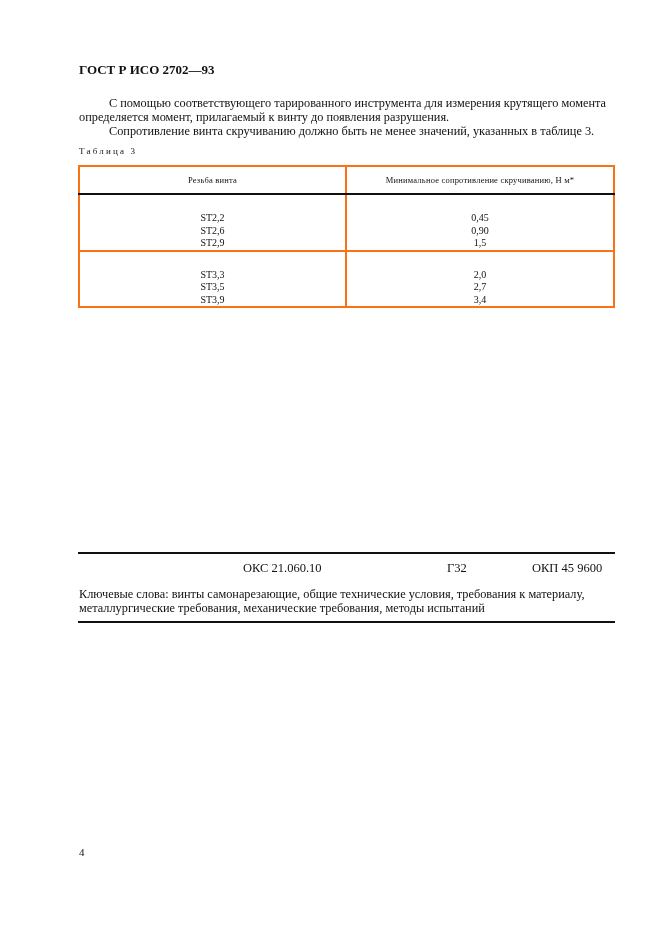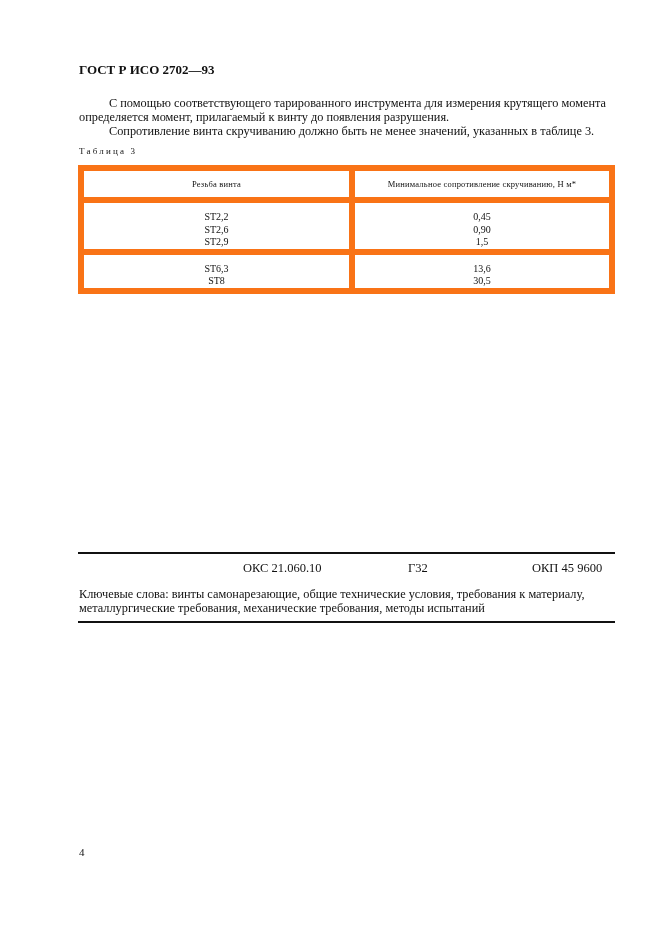--- a/index.html
+++ b/index.html
@@ -7,34 +7,34 @@
          font-family: "Liberation Serif", "DejaVu Serif", serif; color: #111; }
   .abs { position: absolute; }
   .header { left: 79px; top: 62px; font-weight: bold; font-size: 13px; letter-spacing: 0px; }
   .para { left: 79px; width: 536px; font-size: 12.3px; line-height: 14px; }
   .p1 { top: 96px; font-family: Liberation Serif, serif; }
   .p2 { top: 124px; }
   .indent { text-indent: 30px; }
   .tlabel { left: 79px; top: 146px; font-size: 9px; letter-spacing: 2.2px; }
   table.t3 { position: absolute; left: 78px; top: 165px; width: 537px;
              border-collapse: collapse; font-size: 10px; }
-  table.t3 td, table.t3 th { border: 6px solid #f97316; padding: 0; text-align: center; vertical-align: top; }
+  table.t3 td, table.t3 th { border: 2px solid #f97316; padding: 0; text-align: center; vertical-align: top; }
   table.t3 th { font-weight: normal; font-size: 8.5px; height: 26px; vertical-align: middle; letter-spacing: 0.2px; }
   table.t3 thead tr th { border-bottom: 2.5px solid #111; }
   .col1 { width: 265px; }
-  .cell-lines { padding-top: 8px; line-height: 12.5px; }
+  .cell-lines { padding-top: 17px; line-height: 12.5px; }
   .grp td { height: 38px; }
   .grp.last td { height: 27px; }
   td.note { text-align: left !important; font-size: 8.5px; padding: 4px 0 4px 8px !important; letter-spacing: 0.2px; height: 12px; }
   .rule { left: 78px; width: 537px; height: 1.5px; background: #111; }
   .r1 { top: 552px; }
   .r2 { top: 621px; }
   .classif { top: 561px; font-size: 12.5px; }
   .okc { left: 243px; }
-  .g32 { left: 408px; }
+  .g32 { left: 447px; }
   .okp { left: 532px; }
   .kw { left: 79px; top: 587px; width: 536px; font-size: 12.3px; line-height: 14px; }
   .pagenum { left: 79px; top: 846px; font-size: 11px; }
 </style>
 </head>
 <body>
 
 <div class="abs header">ГОСТ Р ИСО 2702—93</div>
 
 <div class="abs para p1 indent">С помощью соответствующего тарированного инструмента для измерения крутящего момента определяется момент, прилагаемый к винту до появления разрушения.</div>
@@ -59,31 +59,33 @@
       </div>
         </td>
       <td>
           <div class="cell-lines">
         <div>0,45</div>
         <div>0,90</div>
         <div>1,5</div>
       </div>
         </td>
     </tr>
-    <tr class="grp last">
+    <tr class="grp">
       <td>
           <div class="cell-lines">
-        <div>ST6,3</div>
-        <div>ST8</div>
+        <div>ST3,3</div>
+        <div>ST3,5</div>
+        <div>ST3,9</div>
       </div>
         </td>
       <td>
           <div class="cell-lines">
-        <div>13,6</div>
-        <div>30,5</div>
+        <div>2,0</div>
+        <div>2,7</div>
+        <div>3,4</div>
       </div>
         </td>
     </tr>
   </tbody>
 </table>
 
 <div class="abs rule r1"></div>
 <div class="abs classif okc">ОКС 21.060.10</div>
 <div class="abs classif g32">Г32</div>
 <div class="abs classif okp">ОКП 45 9600</div>

